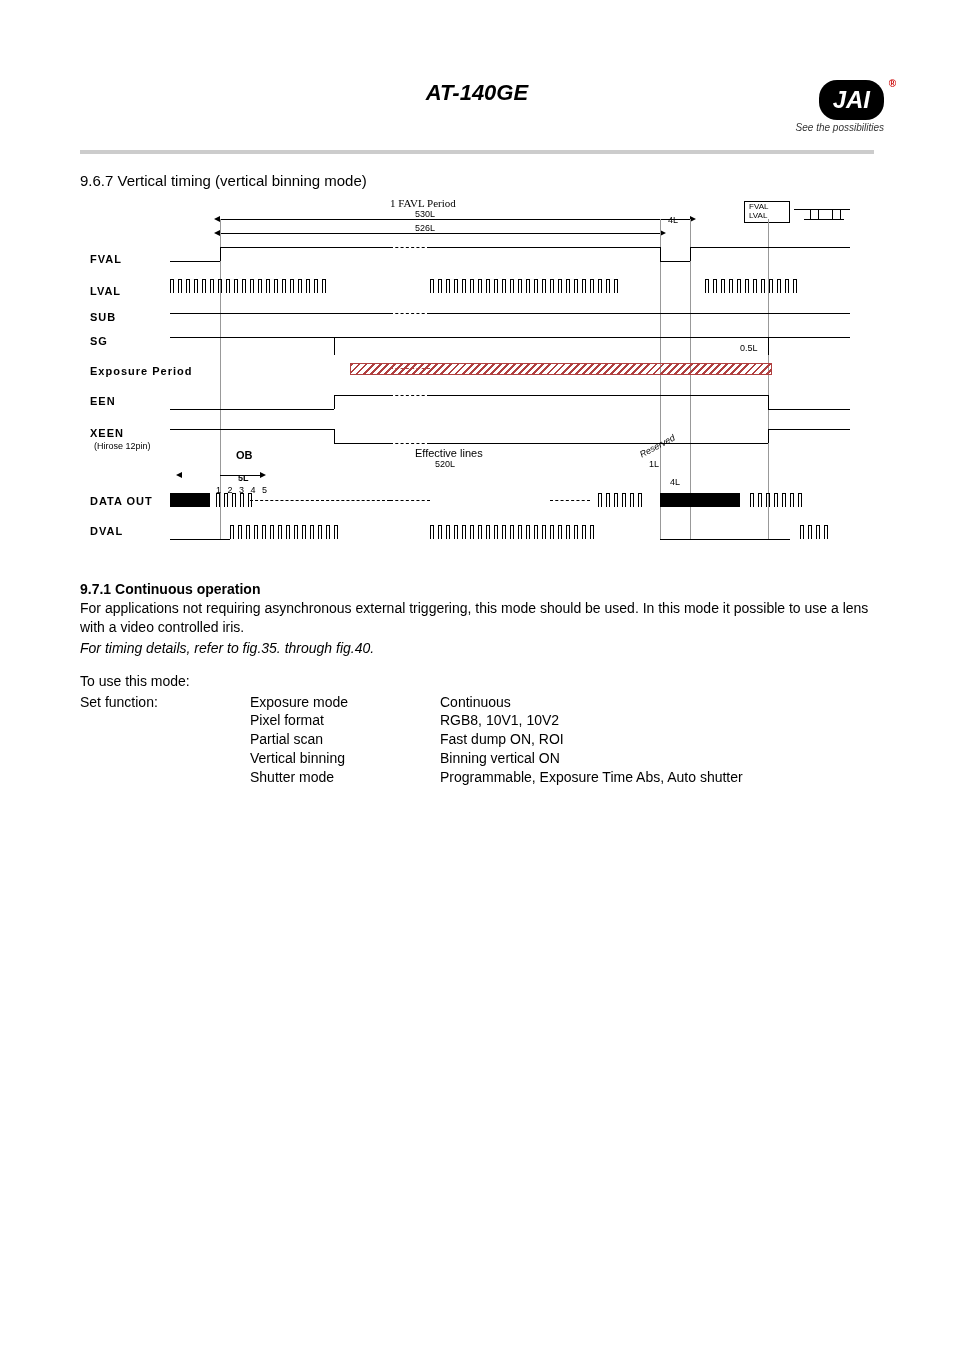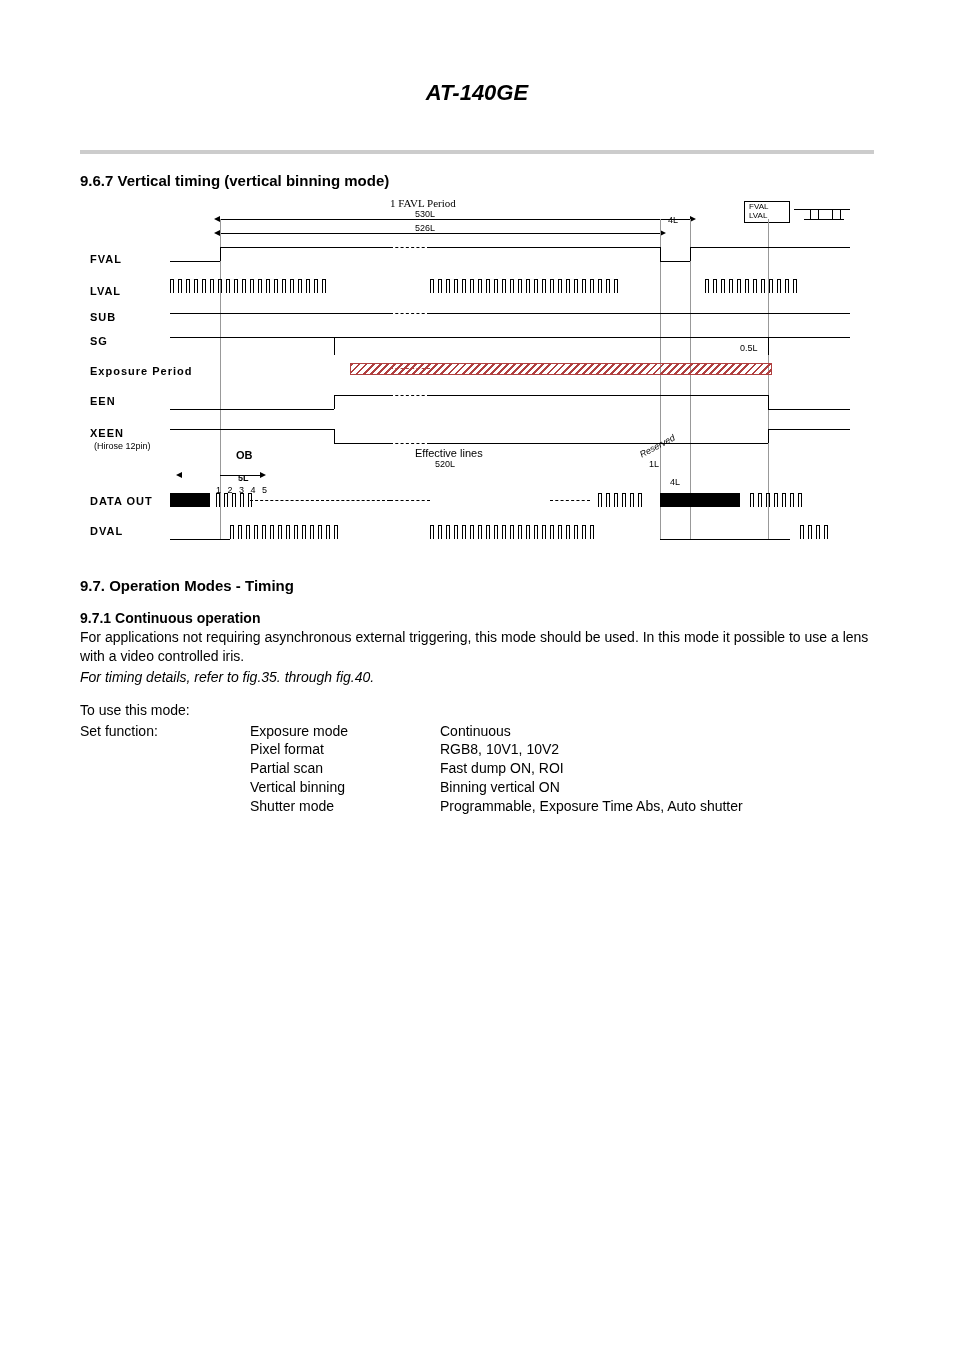--- a/index.html
+++ b/index.html
@@ -61,21 +61,21 @@
     color: #333;
     margin-top: 2px;
     display: block;
   }
   .hr {
     border: none;
     border-top: 4px solid #ccc;
     margin: 0 0 18px 0;
   }
   .sec-heading {
-    font-weight: bold;
+    font-weight: normal;
     font-size: 15px;
     margin: 12px 0 6px 0;
   }
   .sub-heading {
     font-weight: bold;
     font-size: 14px;
     margin: 16px 0 2px 0;
   }
   .fig-caption {
     text-align: center;
@@ -175,20 +175,27 @@
     line-height: 1.1;
   }
 </style>
 </head>
 <body>
 
 <div class="page">
 
   <div class="header">
     <div class="doc-title">AT-140GE</div>
+    <div class="logo-block">
+      <span class="logo-box">
+        <span>JAI</span>
+        <span class="logo-reg">®</span>
+      </span>
+      <span class="tagline">See the possibilities</span>
+    </div>
   </div>
 
   <hr class="hr">
 
   <div class="sec-heading">9.6.7   Vertical timing (vertical binning mode)</div>
 
   <div class="diagram">
 
     <div class="lbl" style="left:300px; top:2px; font-weight:normal;font-family:Liberation Serif, serif;">1 FAVL Period</div>
     <div class="small" style="left:325px; top:14px;">530L</div>
@@ -316,21 +323,20 @@
     <div class="pulse-train" style="left:340px; top:330px; width:230px;">
       <span class="p"></span><span class="p"></span><span class="p"></span><span class="p"></span><span class="p"></span><span class="p"></span><span class="p"></span><span class="p"></span><span class="p"></span><span class="p"></span><span class="p"></span><span class="p"></span><span class="p"></span><span class="p"></span><span class="p"></span><span class="p"></span><span class="p"></span><span class="p"></span><span class="p"></span><span class="p"></span><span class="p"></span>
     </div>
     <div class="line-h" style="left:570px; top:344px; width:130px;"></div>
     <div class="pulse-train" style="left:710px; top:330px; width:50px;">
       <span class="p"></span><span class="p"></span><span class="p"></span><span class="p"></span>
     </div>
   </div>
 
 
-  <div class="sec-heading">9.7.   Operation Modes - Timing</div>
 
   <div class="sub-heading">9.7.1   Continuous operation</div>
 
   <div class="body-text">For applications not requiring asynchronous external triggering, this mode should be used. In this mode it possible to use a lens with a video controlled iris.</div>
   <div class="body-text italic">For timing details, refer to fig.35. through fig.40.</div>
 
   <div class="body-text mt">To use this mode:</div>
 
   <div class="func-table">
     <div>Set function:</div>

